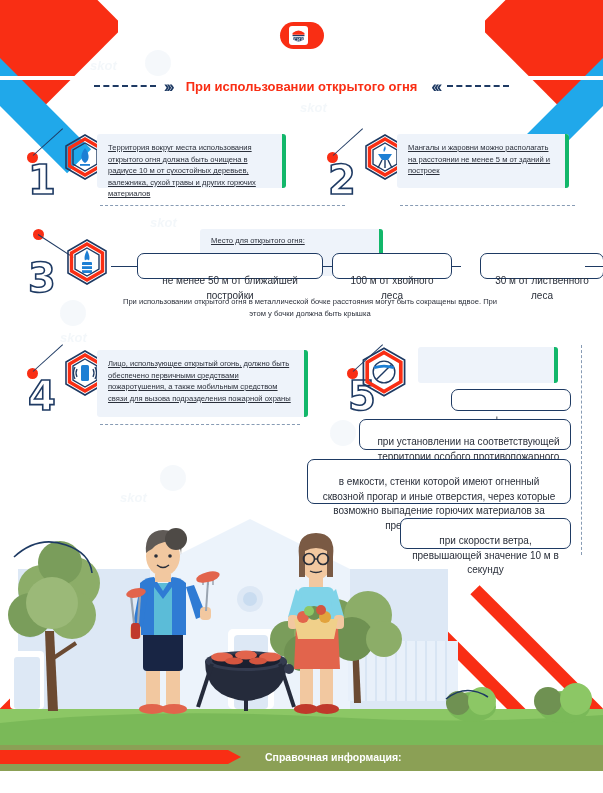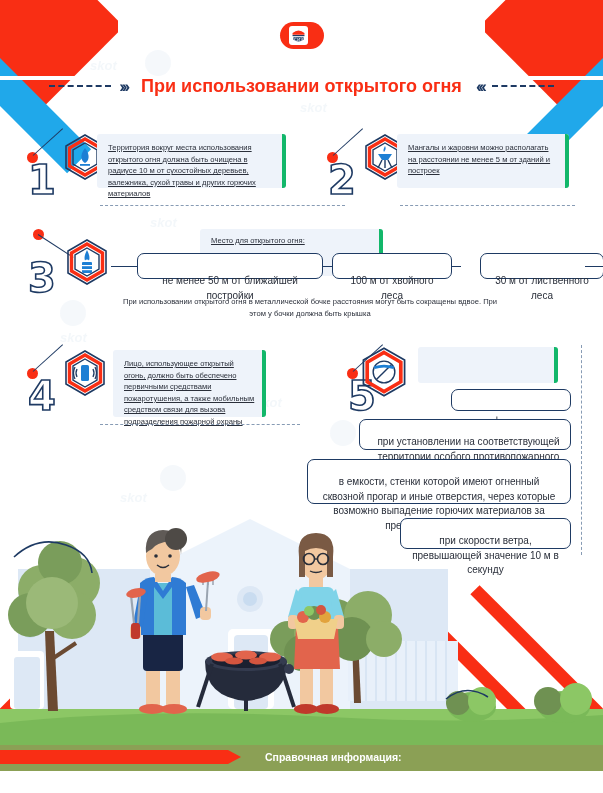--- a/index.html
+++ b/index.html
@@ -142,21 +142,21 @@
   }
   .title-chev {
     color: #1e3a63;
     font-size: 17px;
     font-weight: bold;
     letter-spacing: -3px;
     line-height: 1;
   }
   .title-text {
     color: #f92e14;
-    font-size: 18px;
+    font-size: 13px;
     font-weight: bold;
     white-space: nowrap;
     padding: 0 6px;
   }
 
   
   .wm {
     position: absolute;
     color: rgba(120,160,200,0.085);
     font-size: 13px;
@@ -451,21 +451,21 @@
     <div class="hexicon" style="left:61px; top:349px;">
       <svg width="48" height="48" viewBox="0 0 48 48">
         <path d="M24 2 L43 13 L43 35 L24 46 L5 35 L5 13 Z" fill="none" stroke="#1e3a63" stroke-width="1.6"></path>
         <path d="M24 6 L39.5 15 L39.5 33 L24 42 L8.5 33 L8.5 15 Z" fill="none" stroke="#f92e14" stroke-width="3.4"></path>
         <path d="M24 10 L36 17 L36 31 L24 38 L12 31 L12 17 Z" fill="none" stroke="#1e3a63" stroke-width="1.4"></path>
         <rect x="20" y="16" width="8" height="16" rx="1.6" fill="#1d7fd4"></rect>
         <path d="M16 20 Q14 24 16 28 M14 18 Q11 24 14 30" stroke="#1e3a63" stroke-width="1.3" fill="none"></path>
         <path d="M32 20 Q34 24 32 28 M34 18 Q37 24 34 30" stroke="#1e3a63" stroke-width="1.3" fill="none"></path>
       </svg>
     </div>
-    <div class="card" style="left:113px; top:350px; width:153px; height:67px;">
+    <div class="card" style="left:97px; top:350px; width:211px; height:67px;">
       <p>Лицо, использующее открытый огонь, должно быть обеспечено первичными средствами пожаротушения, а также мобильным средством связи для вызова подразделения пожарной охраны</p>
       <span class="accent"></span>
     </div>
   </div>
 
   <div class="item">
     <div class="bullet-dot" style="left:347px; top:368px;"></div>
     <div class="leader-line" style="left:353px; top:371px; width:40px; transform:rotate(-42deg);"></div>
     <div class="num" style="left:348px; top:376px;">5</div>
     <div class="hexicon" style="left:358px; top:346px;">

